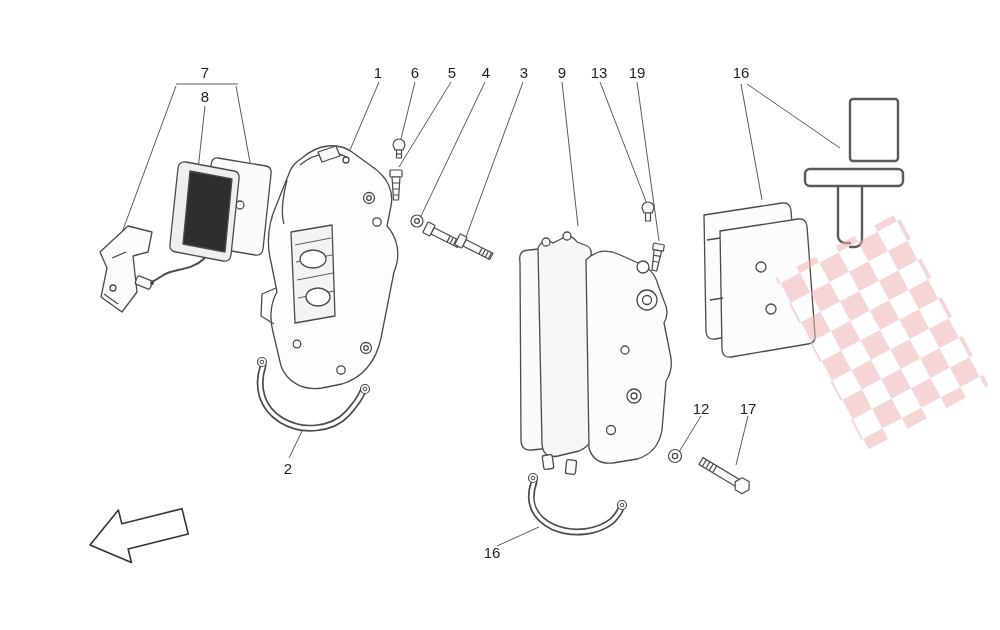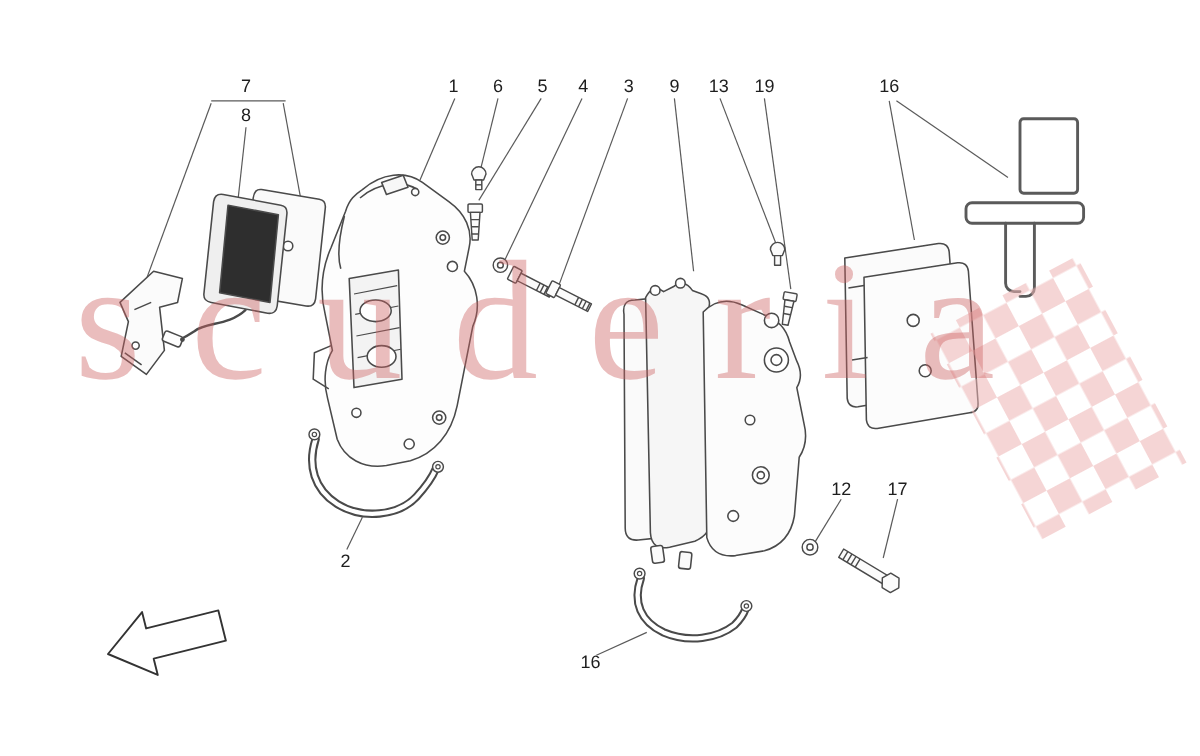--- a/index.html
+++ b/index.html
@@ -193,21 +193,20 @@
 
     <g transform="translate(90,545) rotate(-14)">
       <polygon points="0,0 36,-27 36,-13 98,-13 98,13 36,13 36,27" fill="#ffffff" stroke="#333333" stroke-width="1.6" stroke-linejoin="round"></polygon>
     </g>
 
     <g opacity="0.55" transform="rotate(-28 880 330)">
       <rect x="812" y="235" width="138" height="195" fill="url(#chk)"></rect>
     </g>
   </svg>
 
-  <div class="watermark-brand">scuderia</div>
 
   <div class="callout" style="left:205px;top:72px">7</div>
   <div class="callout" style="left:205px;top:96px">8</div>
   <div class="callout" style="left:378px;top:72px">1</div>
   <div class="callout" style="left:415px;top:72px">6</div>
   <div class="callout" style="left:452px;top:72px">5</div>
   <div class="callout" style="left:486px;top:72px">4</div>
   <div class="callout" style="left:524px;top:72px">3</div>
   <div class="callout" style="left:562px;top:72px">9</div>
   <div class="callout" style="left:599px;top:72px">13</div>

